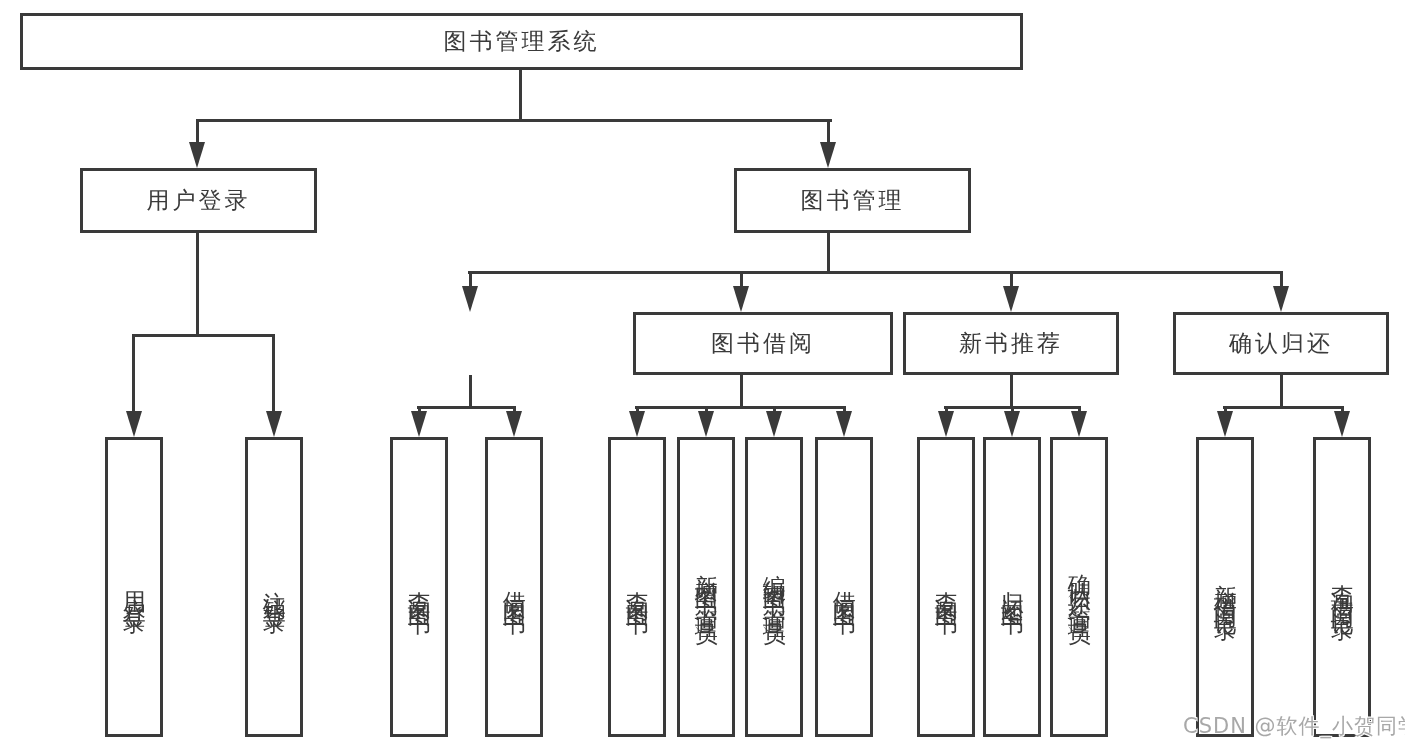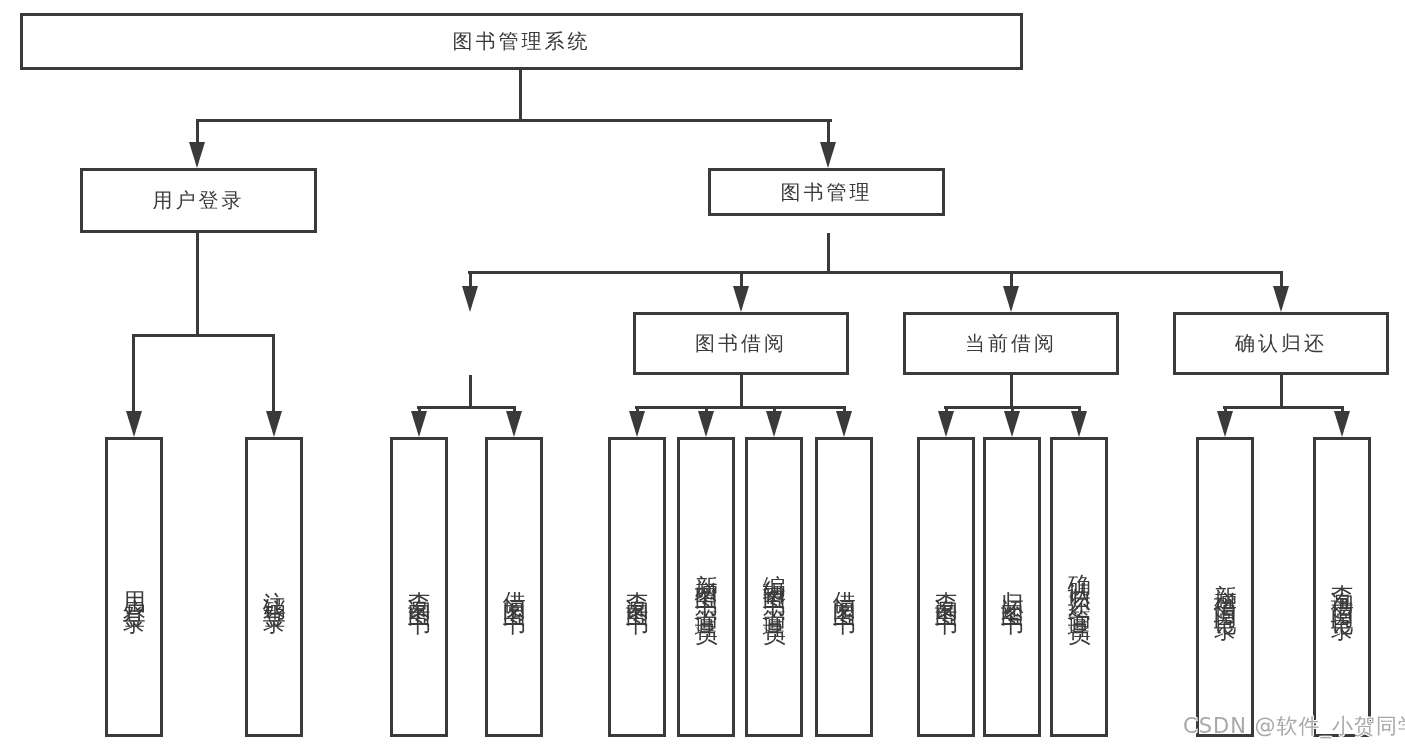--- a/index.html
+++ b/index.html
@@ -15,21 +15,21 @@
     overflow:hidden;
   }
   .box{
     position:absolute;
     background:#ffffff;
     border:3px solid var(--line);
     box-sizing:border-box;
     display:flex;align-items:center;justify-content:center;
     color:var(--text);
   }
-  .box.h{font-size:20px;letter-spacing:3px;}
+  .box.h{font-size:23px;letter-spacing:3px;}
   .box.v span{
     writing-mode:vertical-rl;
     text-orientation:mixed;
     font-size:23px;
     letter-spacing:7px;
     line-height:1.1;
   }
   .lv{position:absolute;width:3px;background:var(--line);}
   .lh{position:absolute;height:3px;background:var(--line);}
   .ah{
@@ -61,21 +61,21 @@
   <div class="lv" style="left:519px;top:70px;height:51px"></div>
   <div class="lh" style="left:196px;top:119px;width:636px"></div>
   <div class="lv" style="left:196px;top:119px;height:27px"></div>
   <div class="ah" style="left:189px;top:142px"></div>
   <div class="lv" style="left:827px;top:119px;height:27px"></div>
   <div class="ah" style="left:820px;top:142px"></div>
 
   <div class="box h" style="left:80px;top:168px;width:237px;height:65px">
     <span>用户登录</span>
   </div>
-  <div class="box h" style="left:708px;top:168px;width:237px;height:48px">
+  <div class="box h" style="left:734px;top:168px;width:237px;height:65px">
     <span>图书管理</span>
   </div>
 
   <div class="lv" style="left:196px;top:233px;height:103px"></div>
   <div class="lh" style="left:132px;top:334px;width:143px"></div>
   <div class="lv" style="left:132px;top:334px;height:79px"></div>
   <div class="ah" style="left:126px;top:411px"></div>
   <div class="lv" style="left:272px;top:334px;height:79px"></div>
   <div class="ah" style="left:266px;top:411px"></div>
 
@@ -83,25 +83,25 @@
   <div class="lh" style="left:468px;top:271px;width:815px"></div>
   <div class="lv" style="left:469px;top:271px;height:18px"></div>
   <div class="ah" style="left:462px;top:286px"></div>
   <div class="lv" style="left:740px;top:271px;height:18px"></div>
   <div class="ah" style="left:733px;top:286px"></div>
   <div class="lv" style="left:1010px;top:271px;height:18px"></div>
   <div class="ah" style="left:1003px;top:286px"></div>
   <div class="lv" style="left:1280px;top:271px;height:18px"></div>
   <div class="ah" style="left:1273px;top:286px"></div>
 
-  <div class="box h" style="left:633px;top:312px;width:216px;height:63px">
+  <div class="box h" style="left:633px;top:312px;width:260px;height:63px">
     <span>图书借阅</span>
   </div>
   <div class="box h" style="left:903px;top:312px;width:216px;height:63px">
-    <span>当前借阅</span>
+    <span>新书推荐</span>
   </div>
   <div class="box h" style="left:1173px;top:312px;width:216px;height:63px">
     <span>确认归还</span>
   </div>
 
   <div class="lv" style="left:469px;top:375px;height:34px"></div>
   <div class="lh" style="left:417px;top:406px;width:99px"></div>
   <div class="lv" style="left:418px;top:406px;height:8px"></div>
   <div class="ah" style="left:411px;top:411px"></div>
   <div class="lv" style="left:513px;top:406px;height:8px"></div>

